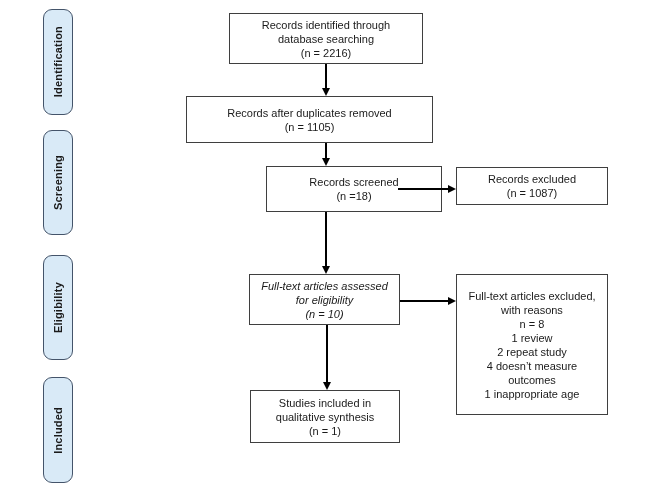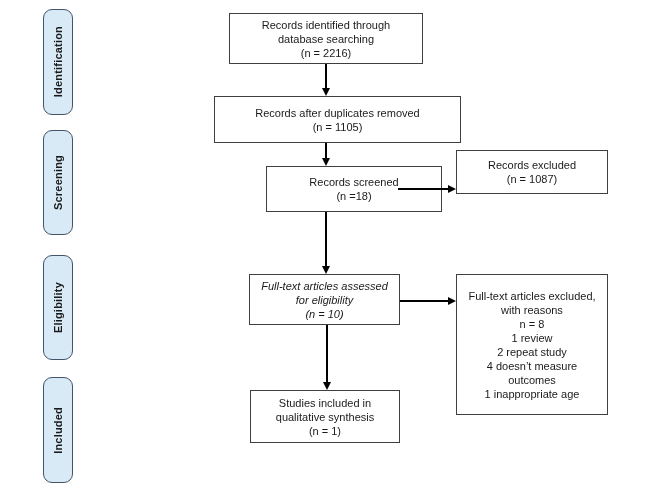--- a/index.html
+++ b/index.html
@@ -104,31 +104,31 @@
   <div class="stage" style="top:377px;height:106px;">
     <span class="stage-label">Included</span>
   </div>
 
   <div class="node" style="left:229px;top:13px;width:194px;height:51px;">
     <span class="node-text">Records identified through
 database searching
 (n = 2216)</span>
   </div>
 
-  <div class="node" style="left:214px;top:96px;width:247px;height:47px;">
+  <div class="node" style="left:186px;top:96px;width:247px;height:47px;">
     <span class="node-text">Records after duplicates removed
 (n = 1105)</span>
   </div>
 
   <div class="node" style="left:250px;top:166px;width:176px;height:46px;margin-left:16px;">
     <span class="node-text">Records screened
 (n =18)</span>
   </div>
 
-  <div class="node" style="left:456px;top:150px;width:152px;height:44px;">
+  <div class="node" style="left:456px;top:167px;width:152px;height:38px;">
     <span class="node-text">Records excluded
 (n = 1087)</span>
   </div>
 
   <div class="node" style="left:249px;top:274px;width:151px;height:51px;font-style:italic;">
     <span class="node-text">Full-text articles assessed
 for eligibility
 (n = 10)</span>
   </div>
 

